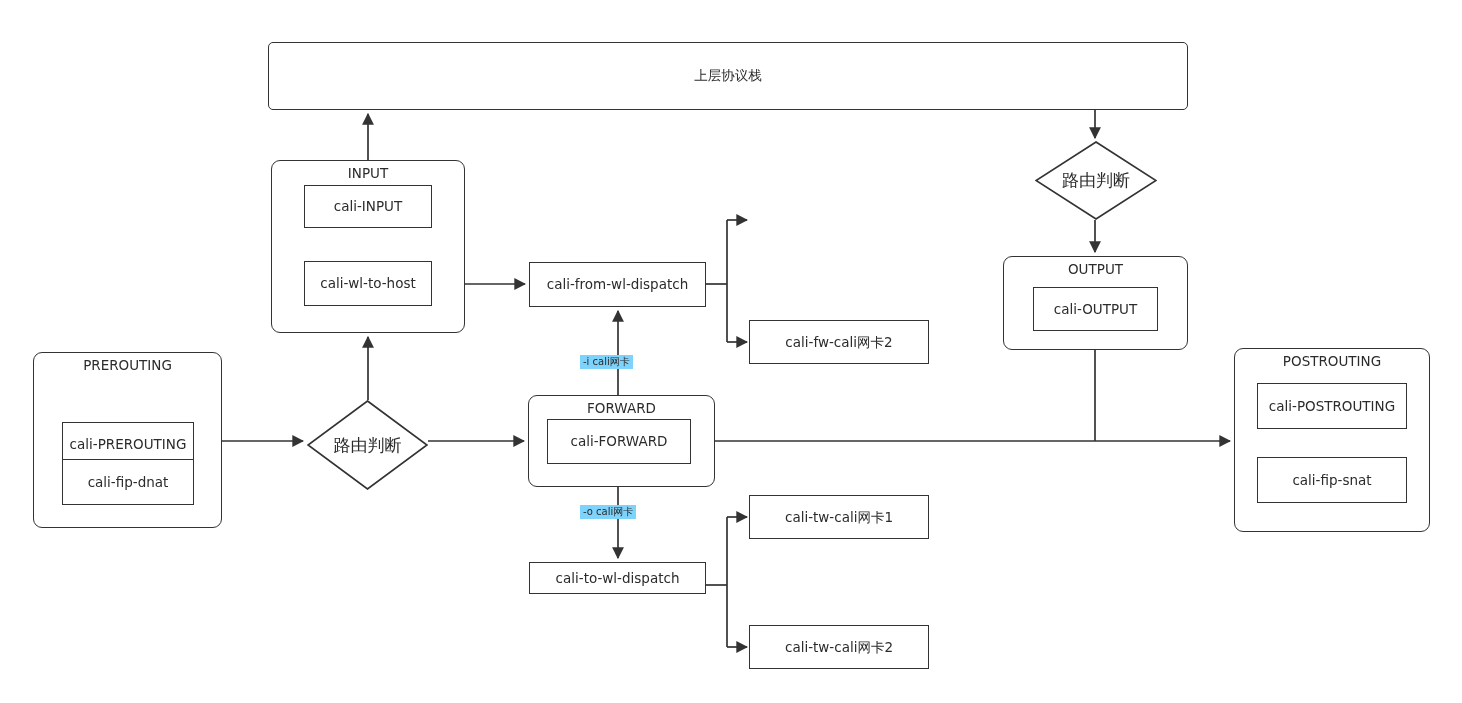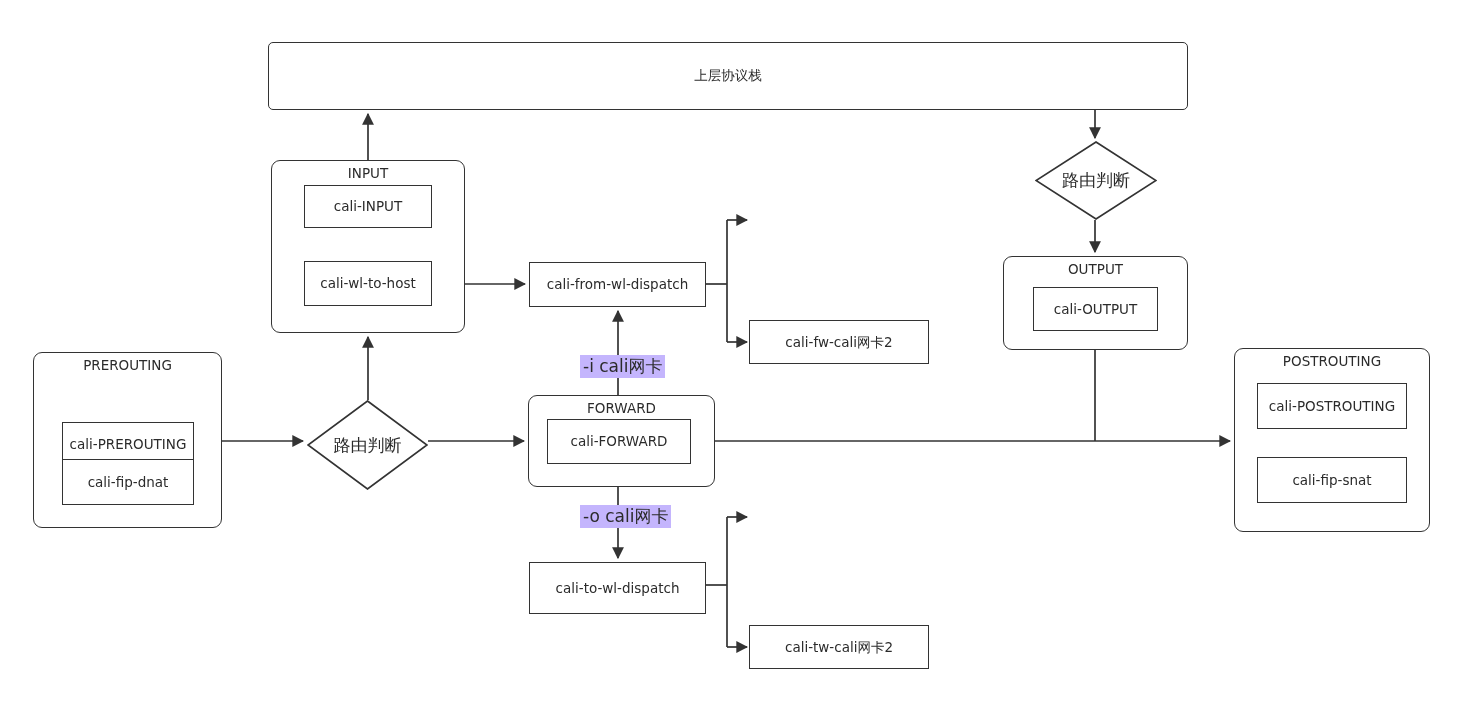--- a/index.html
+++ b/index.html
@@ -77,23 +77,23 @@
     top: 0;
   }
   .diamond-label {
     position: relative;
     font-size: 17px;
     color: #2b2b2b;
     z-index: 2;
   }
   .edge-label {
     position: absolute;
-    font-size: 17px;
-    color: #2b2b2b;
-    background: #c4b5fd;
+    font-size: 10px;
+    color: #2b2b2b;
+    background: #7dd3fc;
     padding: 0 3px;
     white-space: nowrap;
   }
 </style>
 </head>
 <body>
 
 <div id="canvas">
 
   <svg id="edges" viewBox="0 0 1462 703" width="1462" height="703">
@@ -189,24 +189,27 @@
 
   <div class="chain-group" style="left:528px; top:395px; width:187px; height:92px;">
     <div class="chain-title">FORWARD</div>
   </div>
   <div class="node" style="left:547px; top:419px; width:144px; height:45px;">
     <span>cali-FORWARD</span>
   </div>
 
   <div class="edge-label" style="left:580px; top:505px;">-o cali网卡</div>
 
-  <div class="node" style="left:529px; top:562px; width:177px; height:52px;text-align:center;">
+  <div class="node" style="left:529px; top:562px; width:177px; height:32px;text-align:center;">
     <span>cali-to-wl-dispatch</span>
   </div>
 
+  <div class="node" style="left:749px; top:495px; width:180px; height:44px;">
+    <span>cali-tw-cali网卡1</span>
+  </div>
   <div class="node" style="left:749px; top:625px; width:180px; height:44px;">
     <span>cali-tw-cali网卡2</span>
   </div>
 
   <div class="diamond-wrap" style="left:1035px; top:141px; width:122px; height:79px;">
     <svg width="122" height="79" viewBox="0 0 122 79">
       <polygon points="61,1 121,39.5 61,78 1,39.5" fill="#ffffff" stroke="#333333" stroke-width="1.7"></polygon>
     </svg>
     <span class="diamond-label">路由判断</span>
   </div>

